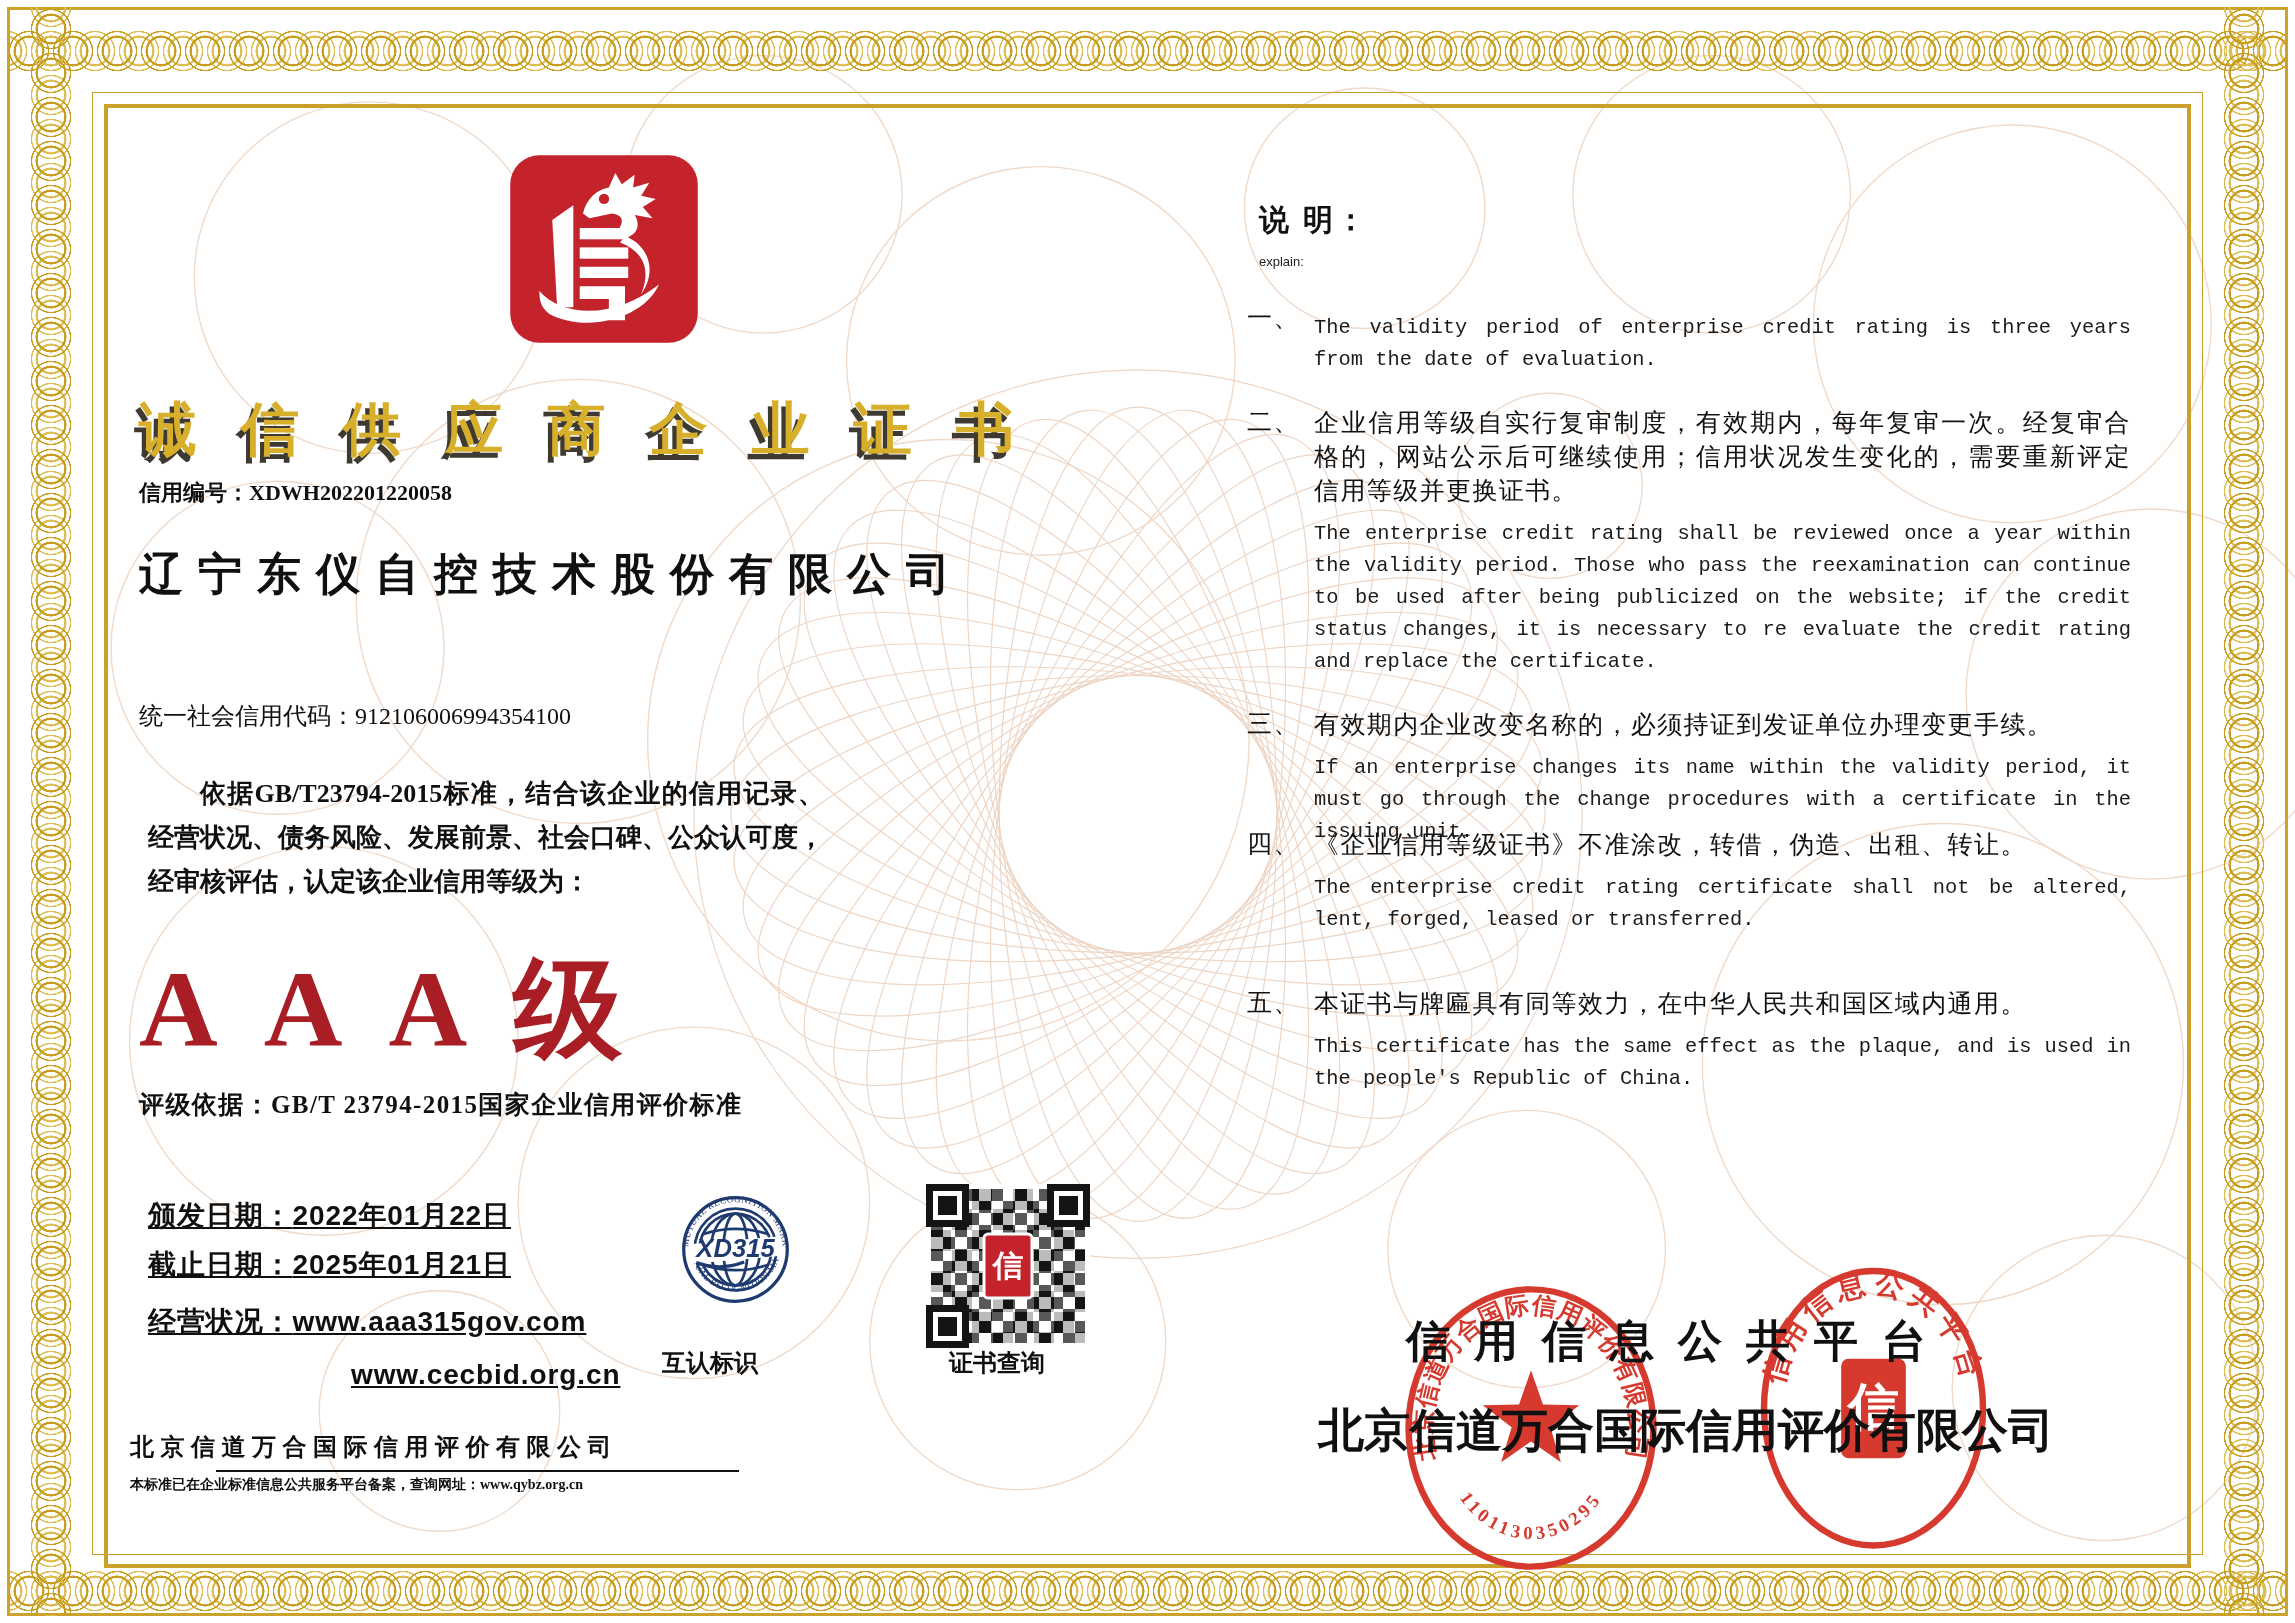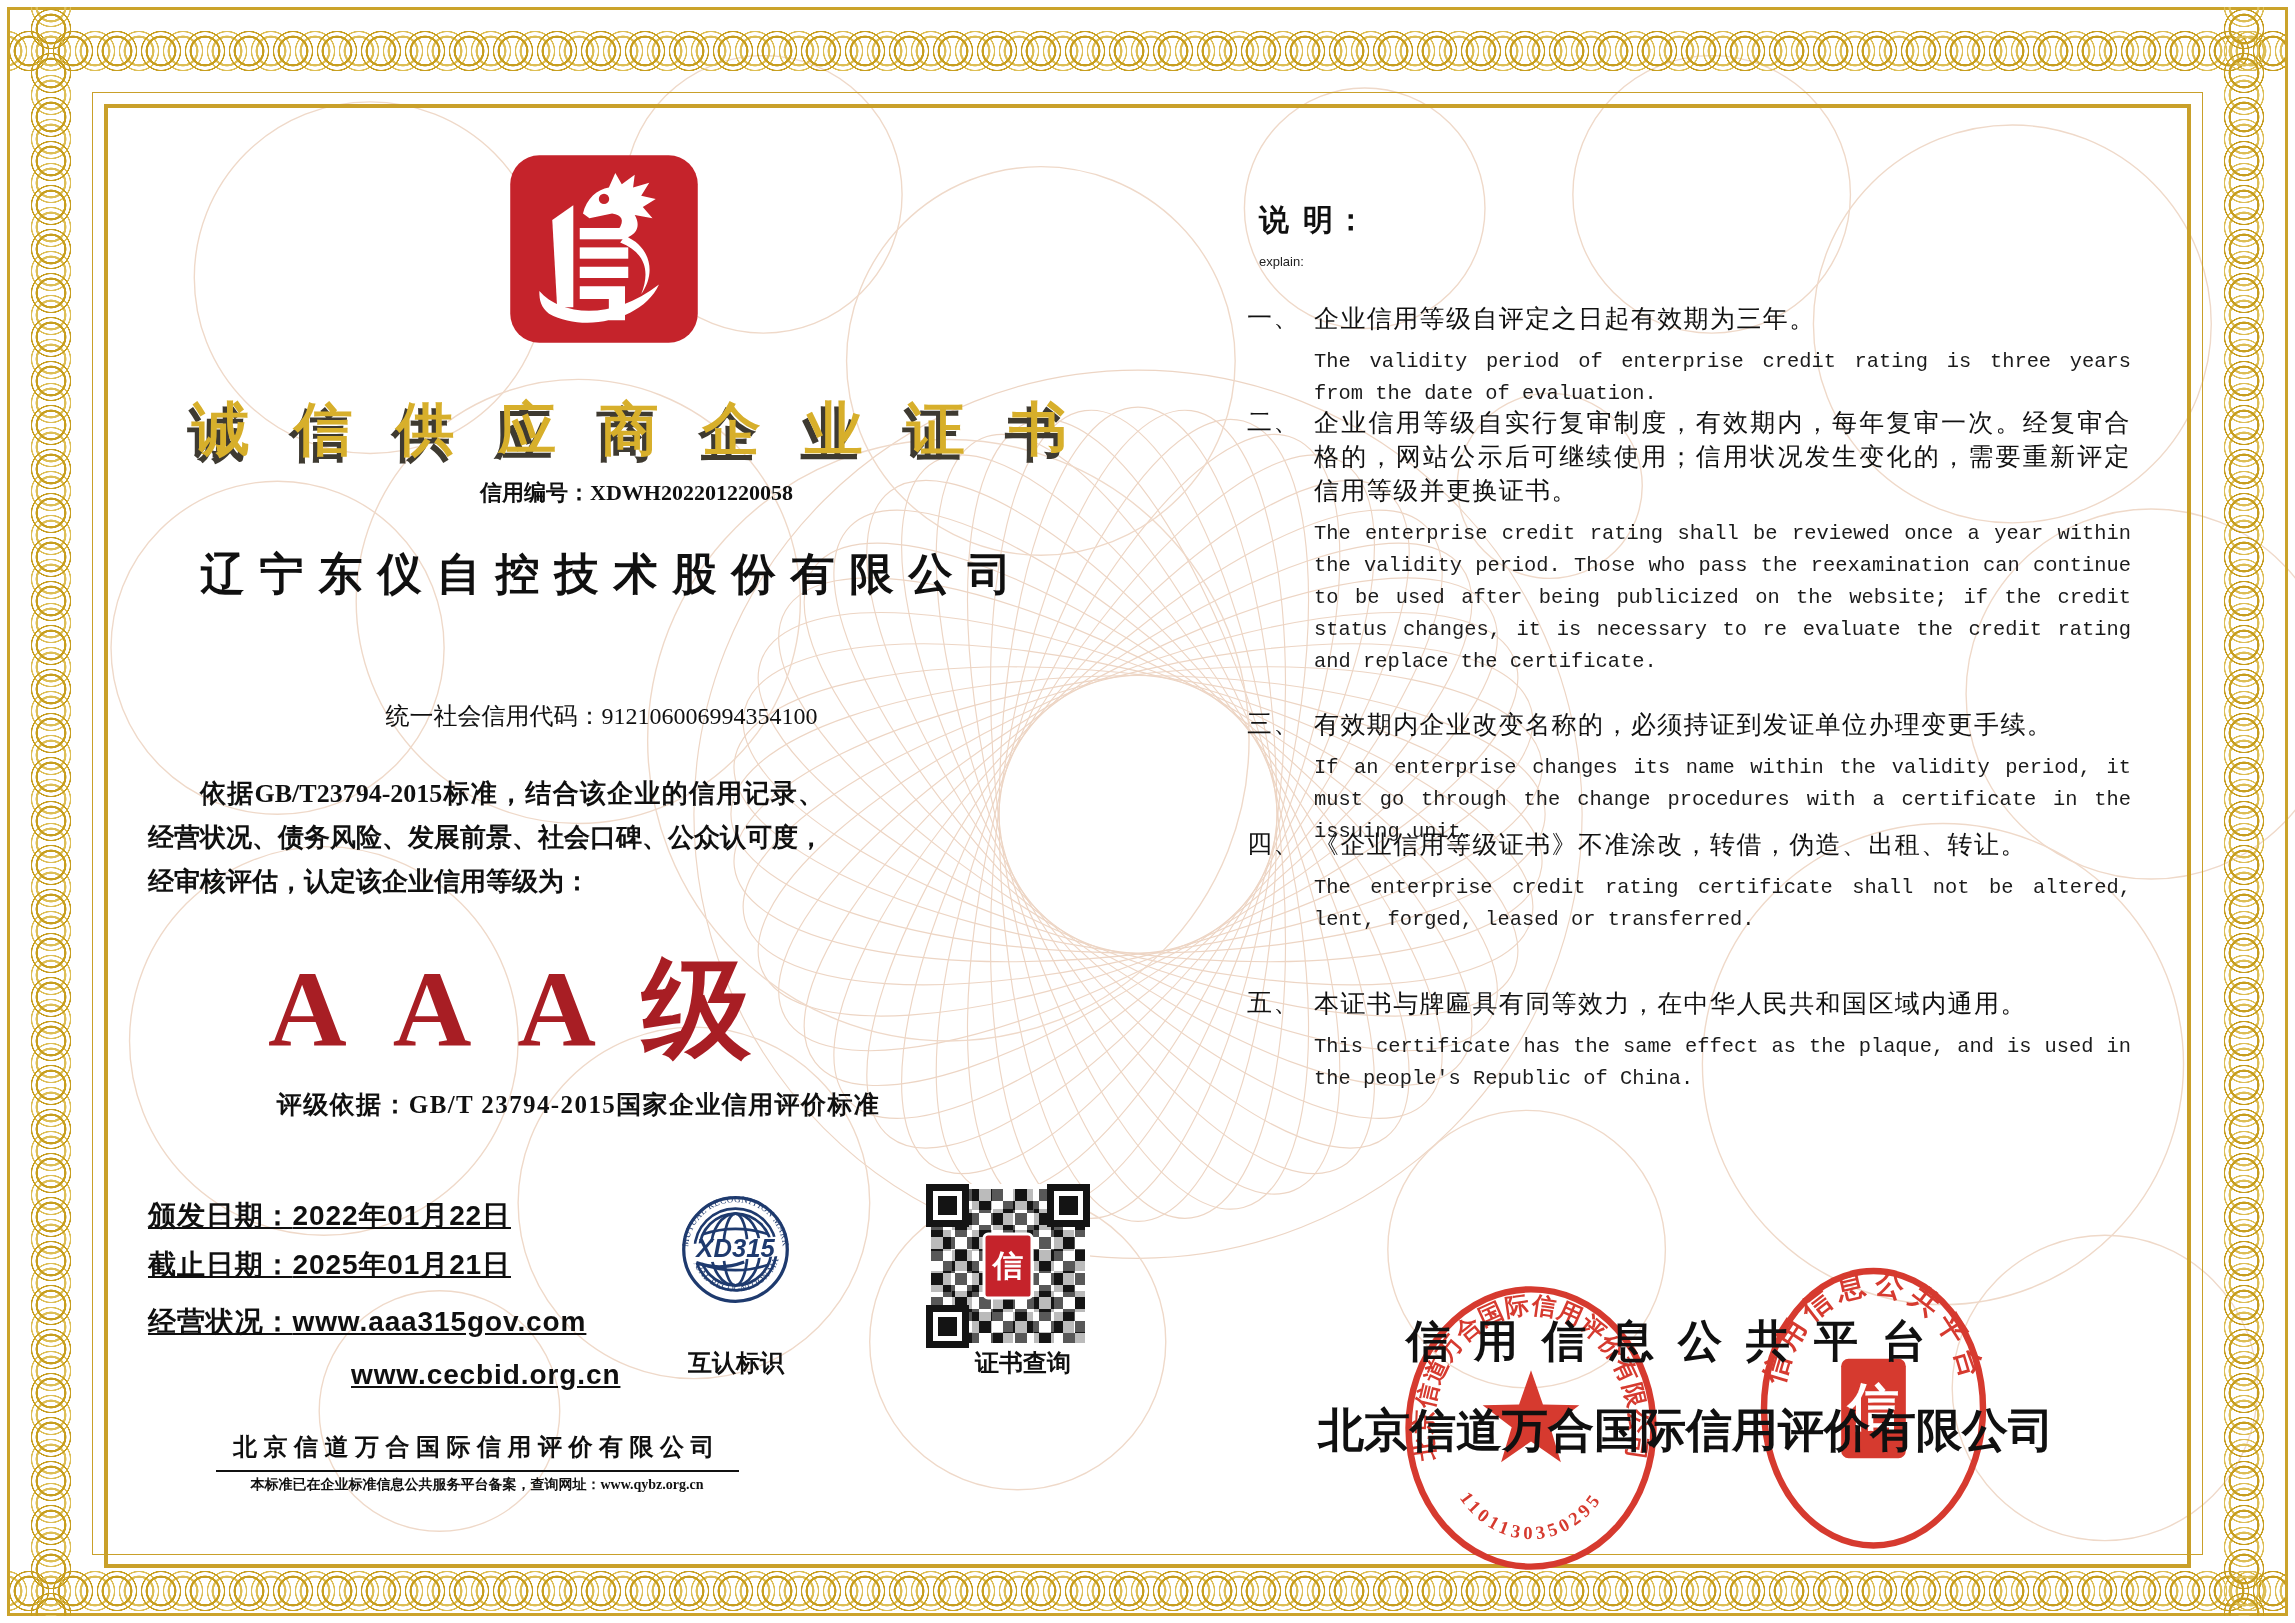--- a/index.html
+++ b/index.html
@@ -29,21 +29,21 @@
     background-size:44px 44px,44px 44px;}
   #band-left{left:7px;border-left:3.2px solid #CBA32A;}
   #band-right{right:7px;border-right:3.2px solid #CBA32A;}
   #gline-outer{position:absolute;left:92px;right:92px;top:92px;bottom:68px;
     border:1.4px solid #C9A02A;z-index:1;}
   #gline-inner{position:absolute;left:104px;right:104px;top:104px;bottom:55px;
     border:4.2px solid #C9A02A;z-index:1;}
 
   
   .abs{position:absolute;z-index:2;}
-  .ctr{text-align:center;}
+  .ctr{text-align:left;}
   .sans{font-family:"Liberation Sans","DejaVu Sans",sans-serif;}
 
   
   #title{left:139px;top:391px;width:995px;font-family:"Liberation Sans","DejaVu Sans",sans-serif;
     font-weight:900;font-size:58px;letter-spacing:14px;color:#D7AF2B;
     text-shadow:-4.2px 5.6px 0 #3E3A31;white-space:nowrap;}
   #credit-line{left:139px;top:478px;width:995px;font-size:22px;font-weight:bold;}
   #company-name{left:139px;top:545px;width:949px;font-size:44px;font-weight:bold;letter-spacing:15px;white-space:nowrap;}
   #uscc-line{left:139px;top:700px;width:925px;font-size:24px;font-weight:normal;}
   #paragraph{left:148px;top:772px;width:676px;font-size:26px;line-height:44px;
@@ -238,21 +238,20 @@
     <div id="issuer-name">北京信道万合国际信用评价有限公司</div>
     <hr id="issuer-rule">
     <div id="footnote">本标准已在企业标准信息公共服务平台备案，查询网址：www.qybz.org.cn</div>
   </div>
 
   <div class="abs sans" id="explain-title">说 明：</div>
   <div class="abs sans" id="explain-sub">explain:</div>
 
   <div class="xitem" style="top:301px">
     <span class="xno">一、</span>
-    <div class="xzh">企业信用等级自评定之日起有效期为三年。</div>
     <div class="xen">The validity period of enterprise credit rating is three years from the date of evaluation.</div>
   </div>
   <div class="xitem" style="top:405px">
     <span class="xno">二、</span>
     <div class="xzh">企业信用等级自实行复审制度，有效期内，每年复审一次。经复审合格的，网站公示后可继续使用；信用状况发生变化的，需要重新评定信用等级并更换证书。</div>
     <div class="xen">The enterprise credit rating shall be reviewed once a year within the validity period. Those who pass the reexamination can continue to be used after being publicized on the website; if the credit status changes, it is necessary to re evaluate the credit rating and replace the certificate.</div>
   </div>
   <div class="xitem" style="top:707px">
     <span class="xno">三、</span>
     <div class="xzh">有效期内企业改变名称的，必须持证到发证单位办理变更手续。</div>

